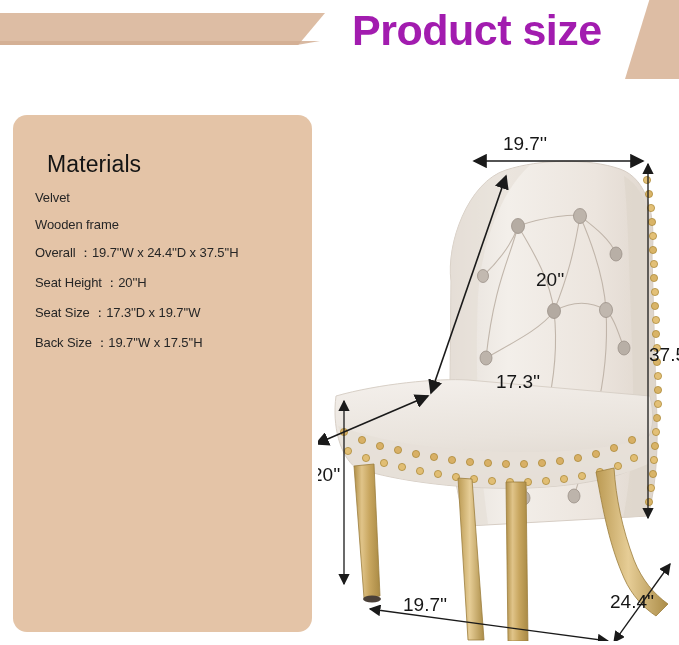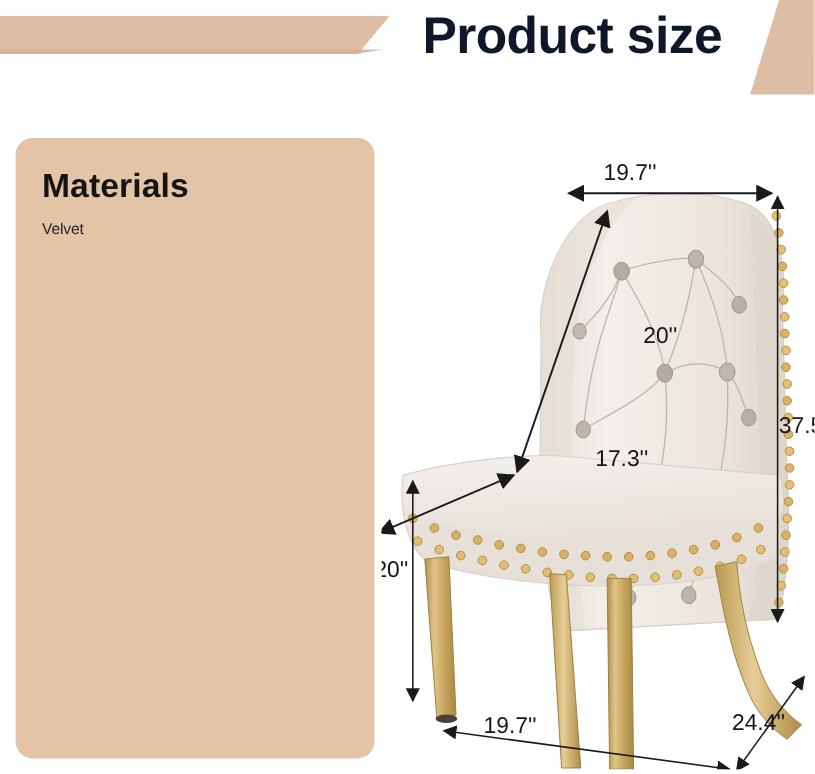--- a/index.html
+++ b/index.html
@@ -8,26 +8,26 @@
 
   
   .header{position:absolute;left:0;top:0;width:679px;height:100px;}
   .banner-left{position:absolute;left:-10px;top:13px;width:335px;height:32px;
      background:#ddbda4;clip-path:polygon(0 0,100% 0,92% 100%,0 100%);}
   .banner-left-shadow{position:absolute;left:-10px;top:41px;width:330px;height:4px;
      background:#d2ae93;clip-path:polygon(0 0,100% 0,93% 100%,0 100%);opacity:.85;}
   .banner-right{position:absolute;left:625px;top:0;width:54px;height:79px;
      background:#ddbda4;clip-path:polygon(45% 0,100% 0,100% 100%,0 100%);}
   .title{position:absolute;left:352px;top:6px;font-size:43px;font-weight:700;
-     letter-spacing:-.5px;color:#0f172a;white-space:nowrap;}
+     letter-spacing:-.5px;color:#a21caf;white-space:nowrap;}
 
   
   .panel{position:absolute;left:13px;top:115px;width:299px;height:517px;
      background:#e4c4a7;border-radius:14px;box-sizing:border-box;padding:24px 22px;}
-  .panel h2{margin:0;font-size:28px;font-weight:700;color:#141414;letter-spacing:.1px;}
+  .panel h2{margin:12px;font-size:23px;font-weight:400;color:#141414;letter-spacing:.1px;}
   .panel .li{font-size:13px;color:#262626;margin-top:12px;white-space:nowrap;letter-spacing:-.1px;}
   .materials-list{margin-top:2px;}
   .dim-head{margin-top:48px;}
   .gap-sm{margin-top:18px;}
   .gap-lg{margin-top:42px;}
 
   
   .figure{position:absolute;left:318px;top:96px;width:361px;height:545px;}
   .figure svg{display:block;}
   .dimtext{font-family:"Liberation Sans","DejaVu Sans",sans-serif;
@@ -41,22 +41,29 @@
   <div class="banner-left-shadow"></div>
   <div class="banner-right"></div>
   <div class="title">Product size</div>
 </div>
 
 <div class="panel">
 
   <h2>Materials</h2>
   <div class="materials-list">
     <div class="li">Velvet</div>
+    <div class="li">Wooden frame</div>
   </div>
 
+  <div>
+    <div class="li">Overall ：19.7''W x 24.4''D x 37.5''H</div>
+    <div class="li">Seat Height ：20''H</div>
+    <div class="li gap-sm">Seat Size ：17.3''D x 19.7''W</div>
+    <div class="li">Back Size ：19.7''W x 17.5''H</div>
+  </div>
 </div>
 
 <div class="figure">
 <svg width="361" height="545" viewBox="0 0 361 545" xmlns="http://www.w3.org/2000/svg">
   <defs>
     <linearGradient id="backGrad" x1="0" y1="0" x2="1" y2="0">
       <stop offset="0%" stop-color="#e6e0da"></stop>
       <stop offset="28%" stop-color="#f3efea"></stop>
       <stop offset="70%" stop-color="#ece5de"></stop>
       <stop offset="100%" stop-color="#dfd6cd"></stop>

